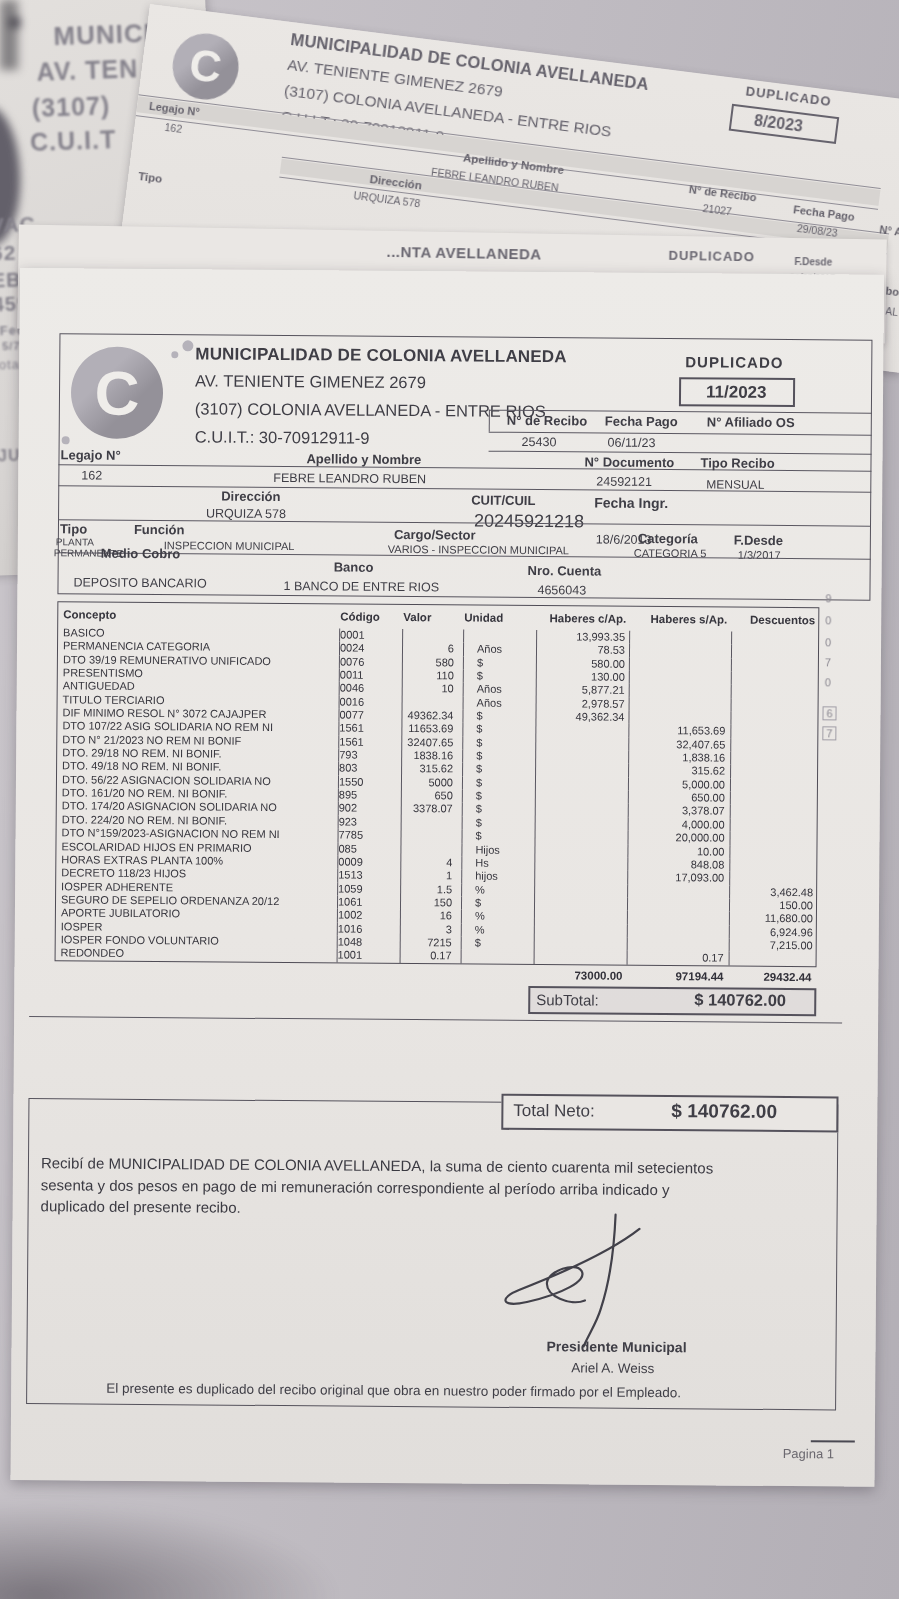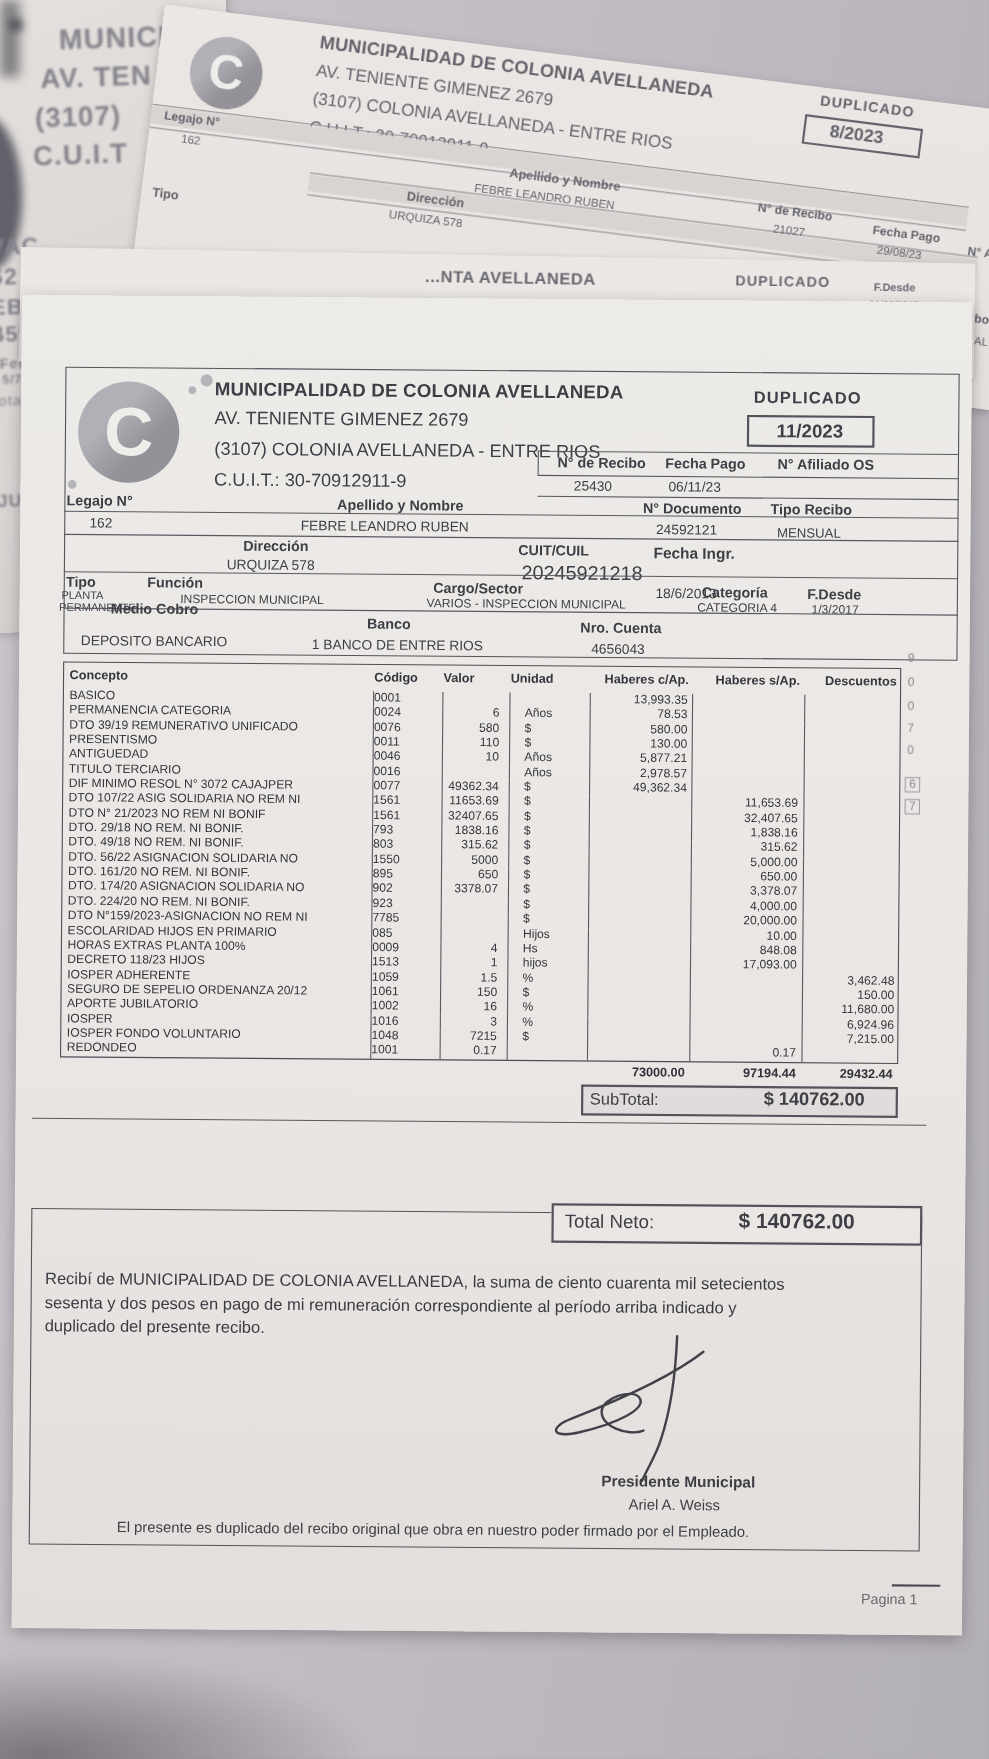--- a/index.html
+++ b/index.html
@@ -171,21 +171,21 @@
     <div class="hl" style="left:40px;top:251px;width:813px;"></div>
     <div class="t b" style="left:42px;top:253px;font-size:13px;">Tipo</div>
     <div class="t b" style="left:116px;top:253px;font-size:13px;">Función</div>
     <div class="t b" style="left:376px;top:256px;font-size:13px;">Cargo/Sector</div>
     <div class="t b" style="left:620px;top:258px;font-size:13px;">Categoría</div>
     <div class="t b" style="left:716px;top:259px;font-size:13px;">F.Desde</div>
     <div class="t" style="left:38px;top:268px;font-size:10px;">PLANTA</div>
     <div class="t" style="left:36px;top:279px;font-size:10px;">PERMANENTE</div>
     <div class="t" style="left:146px;top:270px;font-size:11px;">INSPECCION MUNICIPAL</div>
     <div class="t" style="left:370px;top:272px;font-size:11px;">VARIOS - INSPECCION MUNICIPAL</div>
-    <div class="t" style="left:616px;top:274px;font-size:11px;">CATEGORIA 4</div>
+    <div class="t" style="left:616px;top:274px;font-size:11px;">CATEGORIA 5</div>
     <div class="t" style="left:720px;top:275px;font-size:11px;">1/3/2017</div>
     <div class="hl" style="left:40px;top:284px;width:813px;"></div>
     <div class="t b" style="left:83px;top:277px;font-size:13px;">Medio Cobro</div>
     <div class="t b" style="left:316px;top:289px;font-size:13px;">Banco</div>
     <div class="t b" style="left:510px;top:291px;font-size:13px;">Nro. Cuenta</div>
     <div class="t" style="left:56px;top:307px;font-size:12.5px;">DEPOSITO BANCARIO</div>
     <div class="t" style="left:266px;top:309px;font-size:12.5px;">1 BANCO DE ENTRE RIOS</div>
     <div class="t" style="left:520px;top:311px;font-size:12.5px;">4656043</div>
 
     <div class="tablebox">

